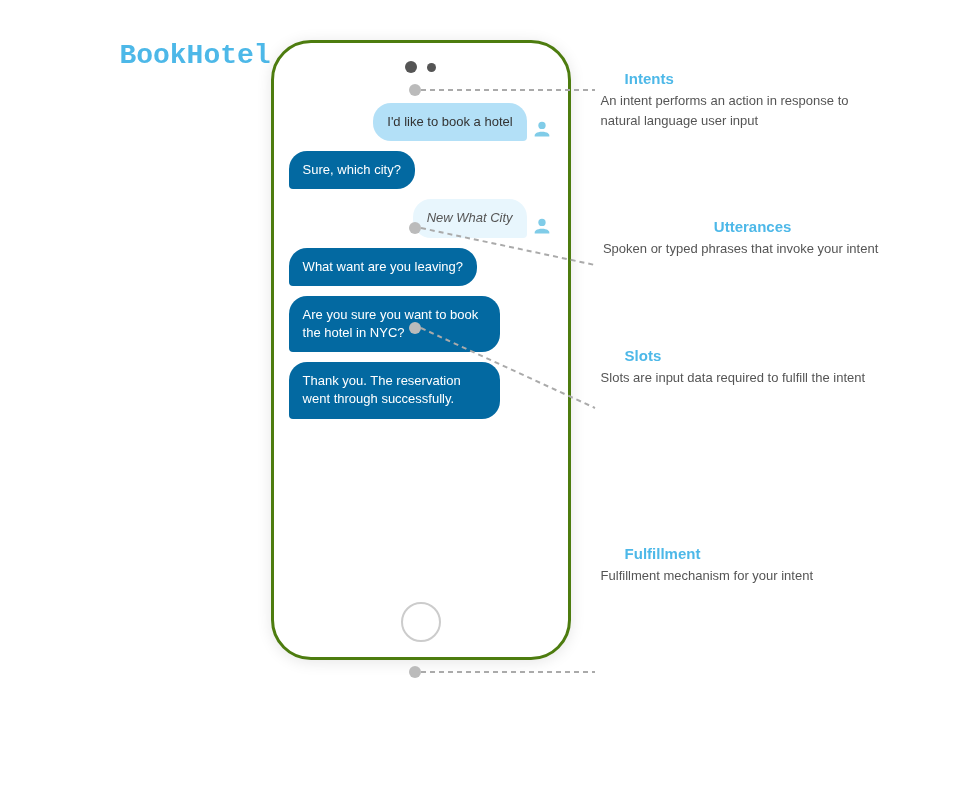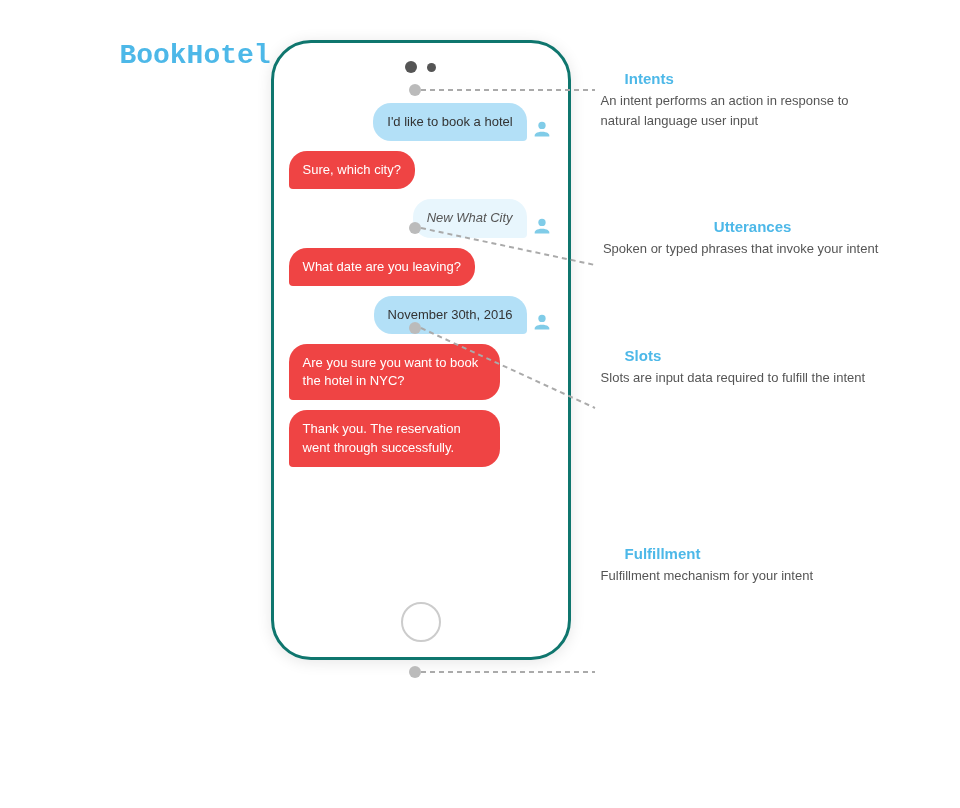--- a/index.html
+++ b/index.html
@@ -35,21 +35,21 @@
       font-family: 'Courier New', monospace;
       margin-bottom: 20px;
       align-self: flex-start;
       margin-left: 40px;
     }
 
     
     .phone {
       width: 300px;
       height: 620px;
-      border: 3px solid #0f766e;
+      border: 3px solid #4d7c0f;
       border-radius: 40px;
       background: #fff;
       position: relative;
       padding: 60px 15px 60px 15px;
       box-shadow: 0 2px 15px rgba(0,0,0,0.1);
     }
 
     .phone-top-bar {
       position: absolute;
       top: 18px;
@@ -95,21 +95,21 @@
 
     .bubble {
       max-width: 80%;
       padding: 10px 14px;
       border-radius: 18px;
       font-size: 13px;
       line-height: 1.4;
     }
 
     .bubble.bot {
-      background: #ef4444;
+      background: #0369a1;
       color: #fff;
       align-self: flex-start;
       border-bottom-left-radius: 4px;
     }
 
     .bubble.user {
       background: #b3e0f7;
       color: #333;
       align-self: flex-end;
       border-bottom-right-radius: 4px;
@@ -216,32 +216,23 @@
           <div class="bubble user-italic">New What City</div>
           <div class="row-icon">
             <svg viewBox="0 0 24 24" fill="#80cce8">
                 <circle cx="12" cy="7" r="4"></circle>
                 <path d="M12 14c-6 0-8 2.5-8 4v1h16v-1c0-1.5-2-4-8-4z"></path>
               </svg>
           </div>
         </div>
 
         <div class="chat-row left">
-          <div class="bubble bot">What date are you leaving?</div>
-        </div>
-
-        <div class="chat-row right">
-          <div class="bubble user">November 30th, 2016</div>
-          <div class="row-icon">
-            <svg viewBox="0 0 24 24" fill="#80cce8">
-                <circle cx="12" cy="7" r="4"></circle>
-                <path d="M12 14c-6 0-8 2.5-8 4v1h16v-1c0-1.5-2-4-8-4z"></path>
-              </svg>
-          </div>
-        </div>
+          <div class="bubble bot">What want are you leaving?</div>
+        </div>
+
 
         <div class="chat-row left">
           <div class="bubble bot">Are you sure you want to book the hotel in NYC?</div>
         </div>
 
 
         <div class="chat-row left">
           <div class="bubble bot">Thank you. The reservation went through successfully.</div>
         </div>
 

